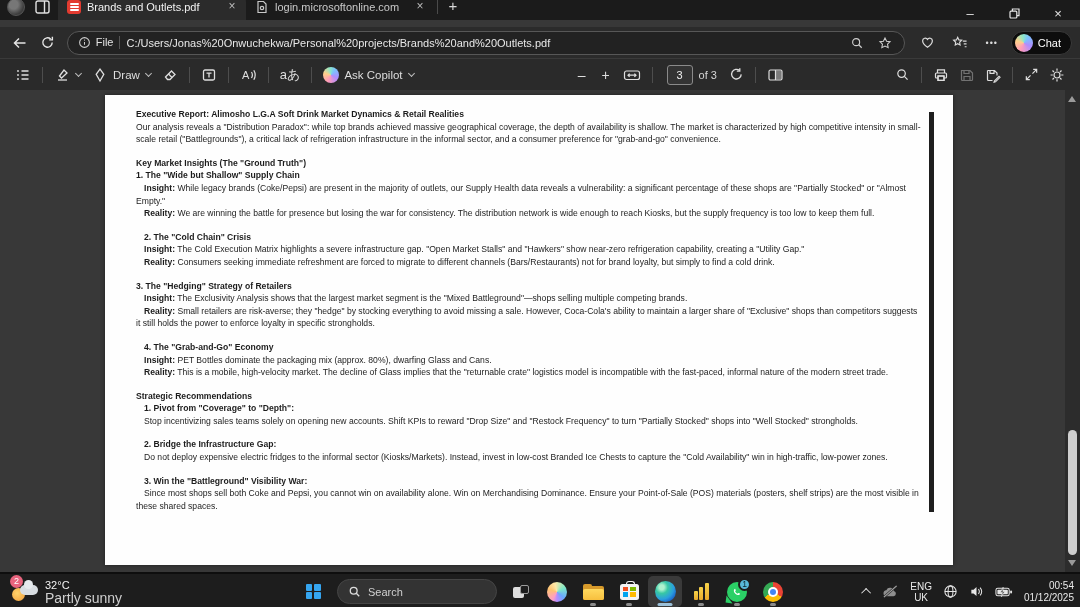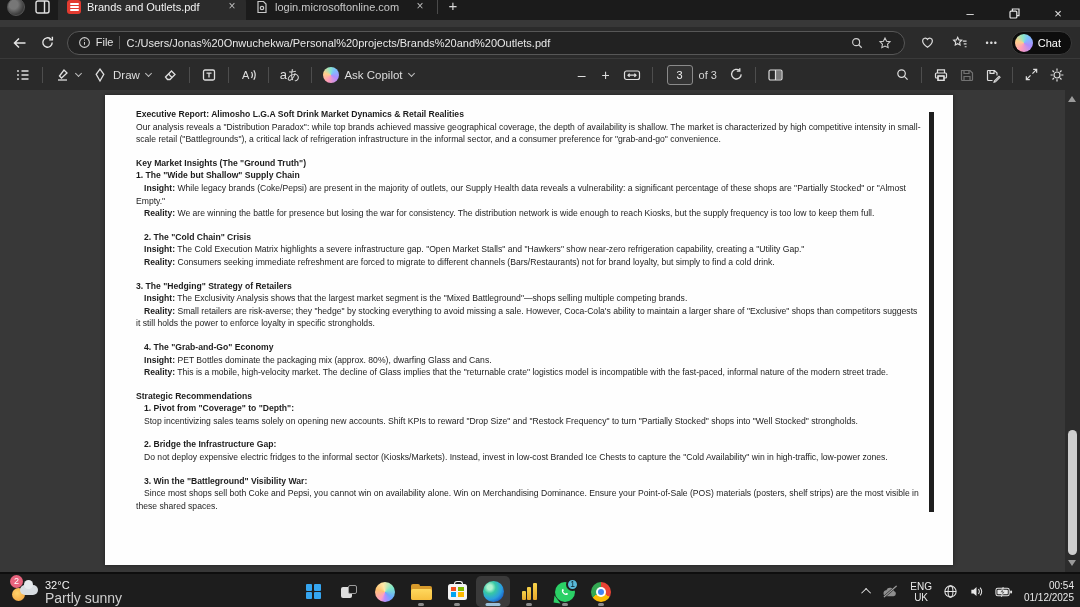--- a/index.html
+++ b/index.html
@@ -442,20 +442,27 @@
 
     <div class="tb-center">
       <div class="tk-btn">
         <span class="winlogo">
             <i></i>
             <i></i>
             <i></i>
             <i></i>
           </span>
       </div>
+      <div class="tsearch">
+        <svg width="13" height="13" viewBox="0 0 16 16" fill="none" stroke="#dcdcdc" stroke-width="1.6">
+          <circle cx="7" cy="7" r="4.2"></circle>
+            <path d="M10.2 10.2l3.6 3.6"></path>
+        </svg>
+        <span>Search</span>
+      </div>
       <div class="tk-btn">
         <span class="taskview">
             <i class="tv1"></i>
             <i class="tv2"></i>
           </span>
       </div>
       <div class="tk-btn">
         <span class="copilot-ic"></span>
       </div>
       <div class="tk-btn">

